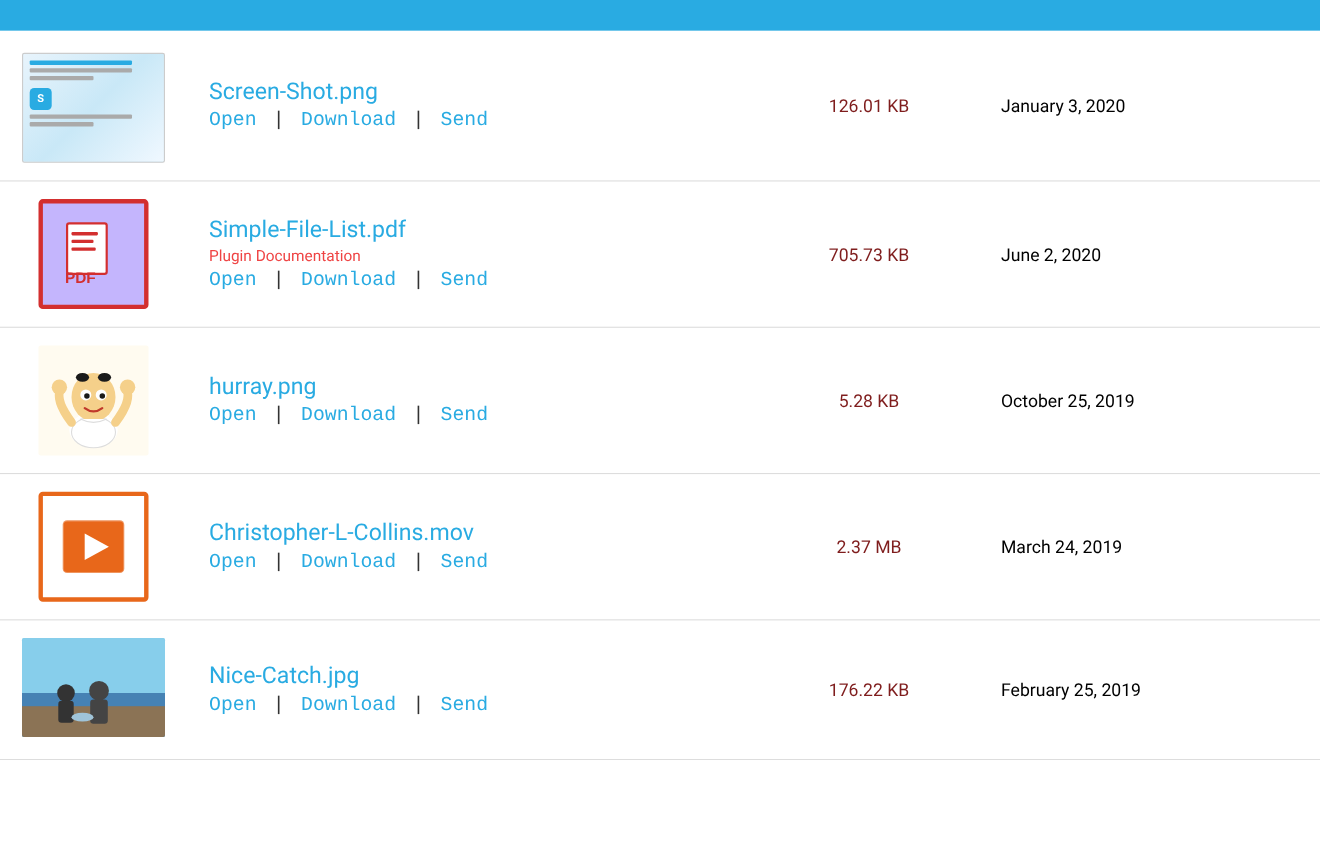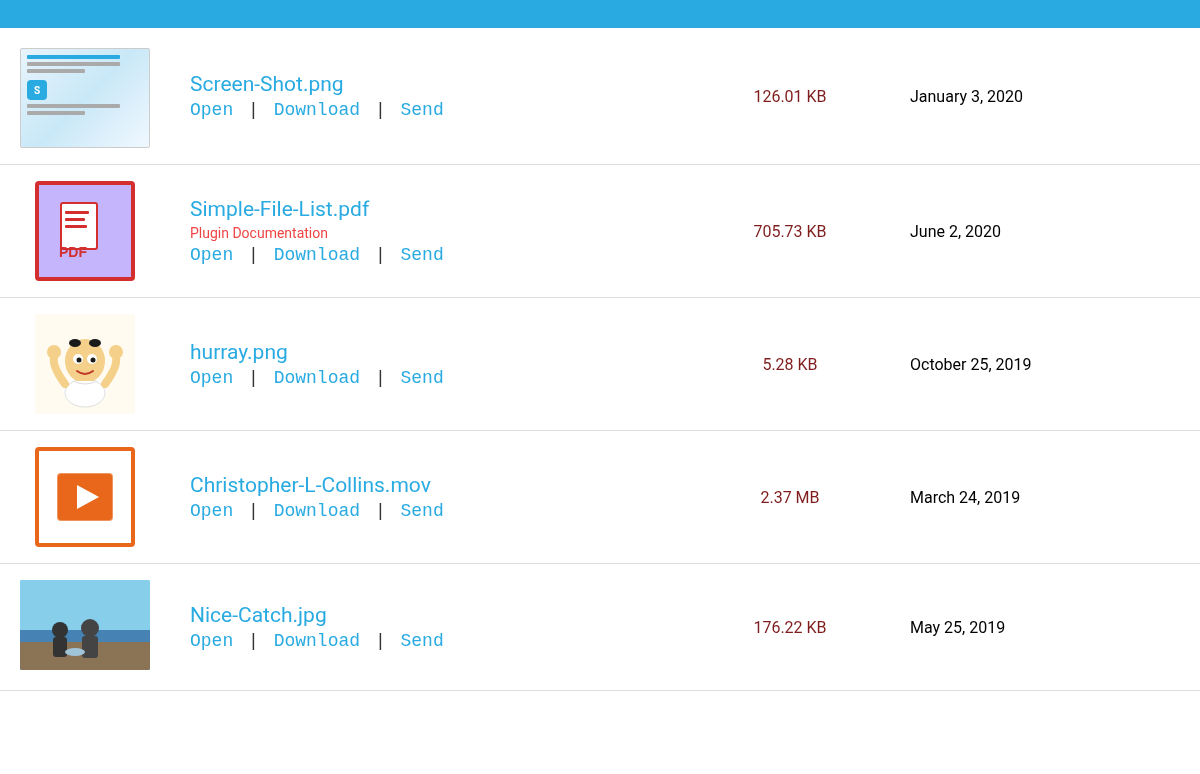--- a/index.html
+++ b/index.html
@@ -338,16 +338,16 @@
 
       <div class="file-actions">
         <a href="#">Open</a>
         <span class="sep">|</span>
         <a href="#">Download</a>
         <span class="sep">|</span>
         <a href="#">Send</a>
       </div>
     </td>
     <td class="size-cell">176.22 KB</td>
-    <td class="date-cell">May 25, 2019</td>
+    <td class="date-cell">February 25, 2019</td>
   </tr>
     </tbody>
 </table>
 
 </body></html>

